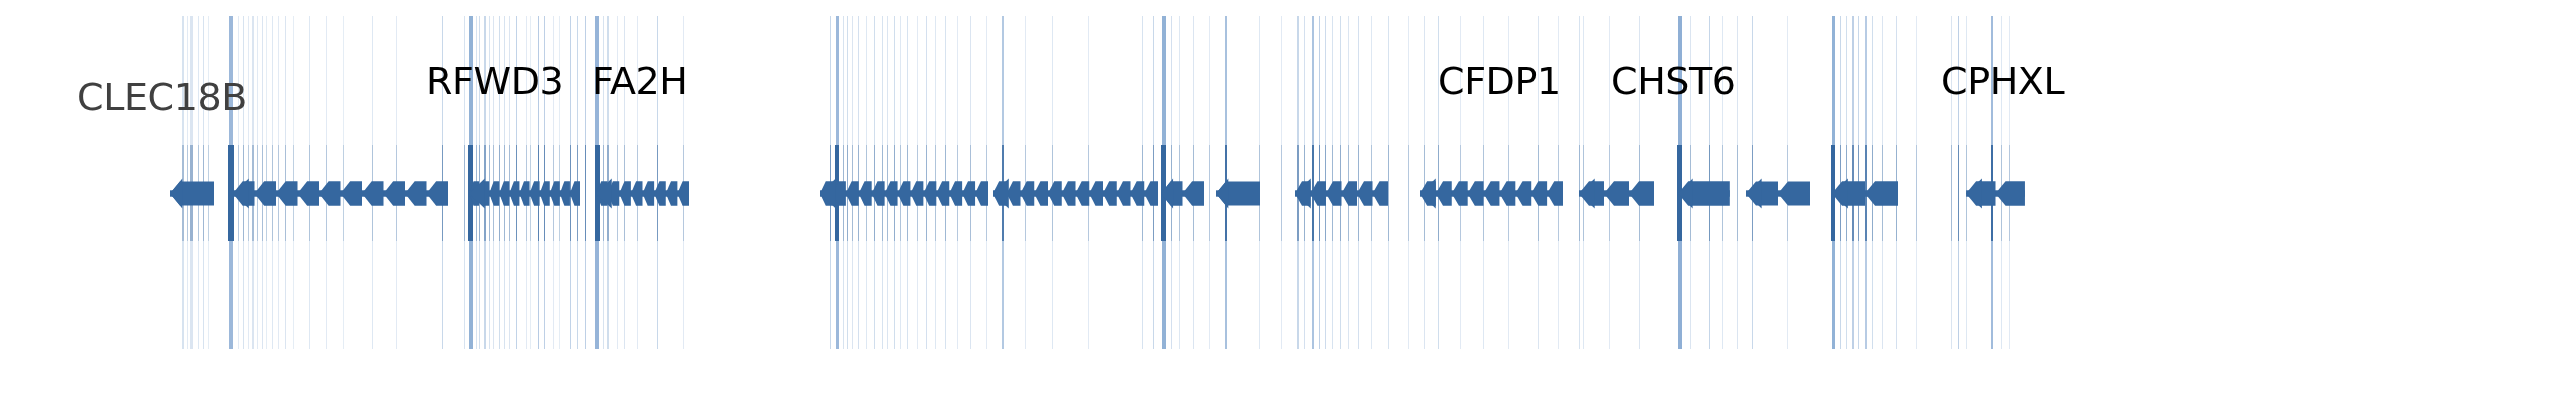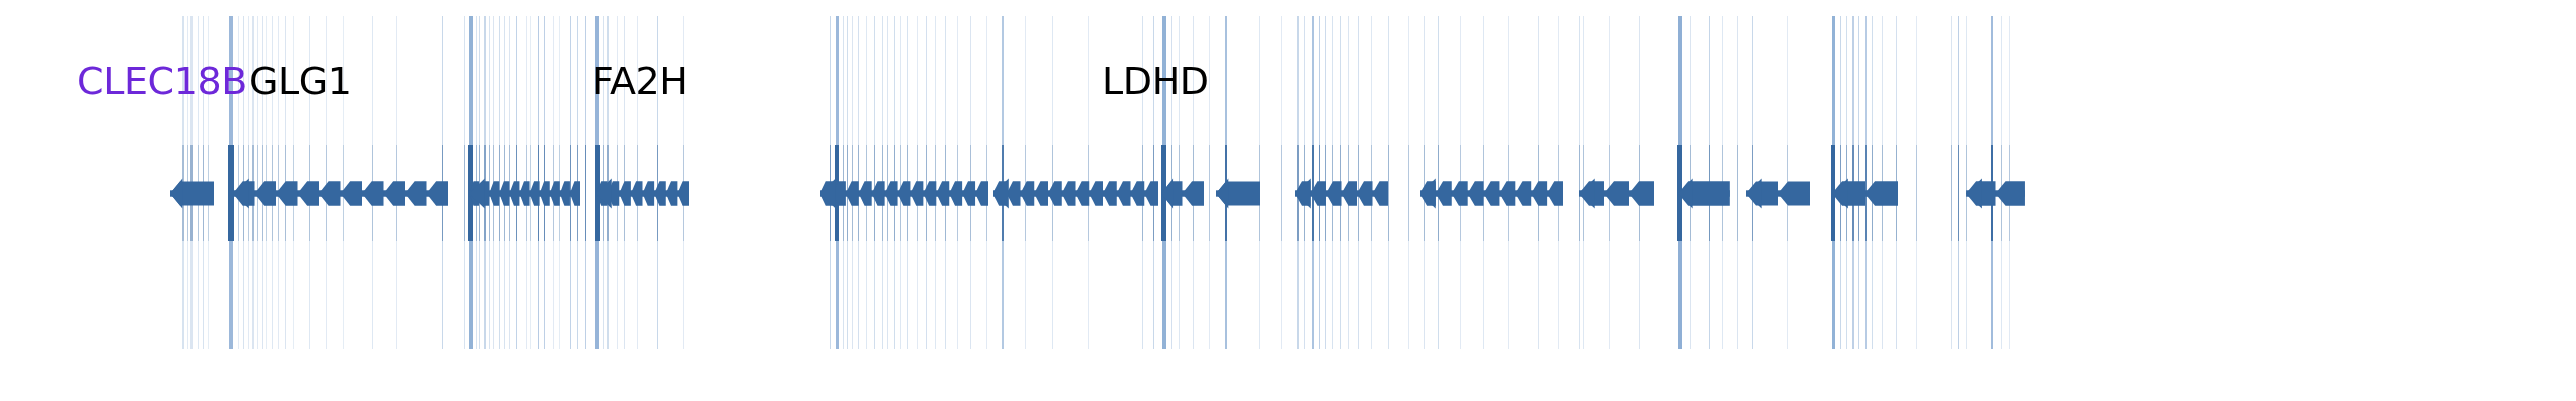--- a/index.html
+++ b/index.html
@@ -500,20 +500,22 @@
       <div class="gene-model" title="CPHXL" style="left: 1966px; width: 59px;">
         <svg width="59" height="33" viewBox="0 0 82 46">
           <rect x="0" y="18.5" width="82" height="9" fill="#35679f"></rect>
           <path d="M 41 6 L 14 6 L 0 23 L 14 40 L 41 40 Z" fill="#35679f"></path>
           <path d="M 82 6 L 55 6 L 41 23 L 55 40 L 82 40 Z" fill="#35679f"></path>
           <path d="M 22 2 L 0 23 L 22 44 Z" fill="#35679f"></path>
         </svg>
       </div>
     </div>
   <div id="label-layer">
-      <div class="gene-label" style="left: 77px; color: #6d28d9;">CLEC18B</div>
-      <div class="gene-label" style="left: 249px; color: rgb(0, 0, 0);">GLG1</div>
+      <div class="gene-label" style="left: 77px; color: #404040; margin-top: 16px;">CLEC18B</div>
+      <div class="gene-label" style="left: 426px; color: rgb(0, 0, 0);">RFWD3</div>
       <div class="gene-label" style="left: 592px; color: rgb(0, 0, 0);">FA2H</div>
-      <div class="gene-label" style="left: 1102px; color: rgb(0, 0, 0);">LDHD</div>
+      <div class="gene-label" style="left: 1438px; color: rgb(0, 0, 0);">CFDP1</div>
+      <div class="gene-label" style="left: 1611px; color: rgb(0, 0, 0);">CHST6</div>
+      <div class="gene-label" style="left: 1941px; color: rgb(0, 0, 0);">CPHXL</div>
     </div>
 
 </div>
 
 
 </body></html>

